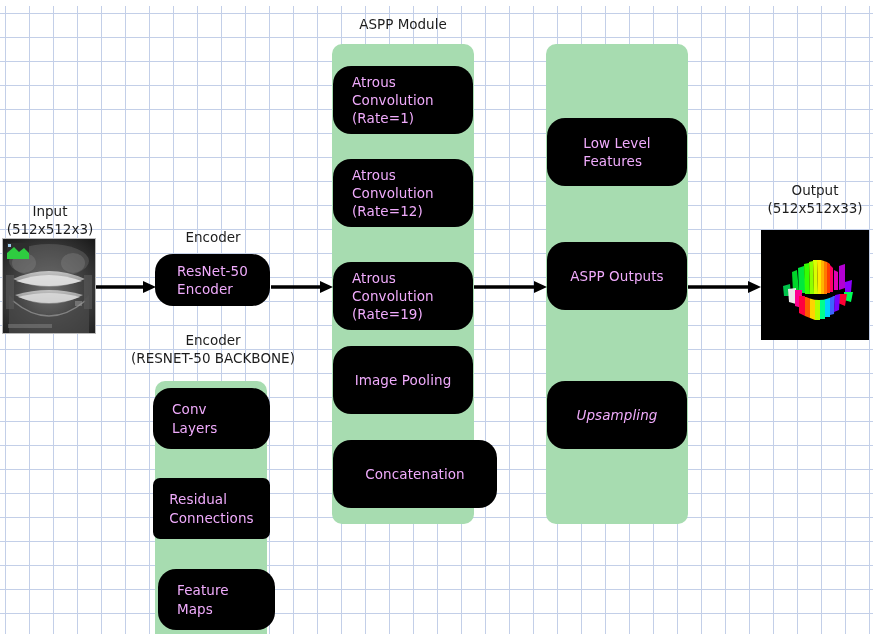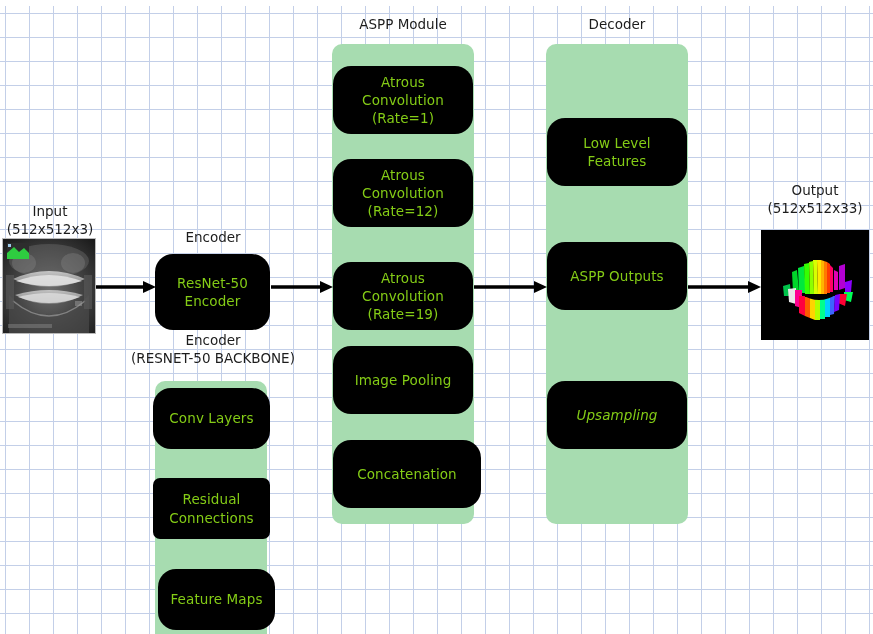--- a/index.html
+++ b/index.html
@@ -31,29 +31,29 @@
   .group-col {
     position: absolute;
     background-color: #a7dcb0;
     border-radius: 10px;
   }
 
   .node {
     position: absolute;
     background-color: #000000;
     border-radius: 18px;
-    color: #84cc16;
+    color: #f0abfc;
     display: flex;
     align-items: center;
     justify-content: center;
-    text-align: center;
+    text-align: left;
     font-size: 13.5px;
     line-height: 1.35;
     letter-spacing: 0.1px;
-    padding: 0 10px;
+    padding: 0 19px;
     box-sizing: border-box;
   }
   .node .node-label { display: block; }
 
   .caption {
     position: absolute;
     color: #1c1c1c;
     font-size: 13.5px;
     line-height: 1.35;
     text-align: center;
@@ -80,23 +80,20 @@
   <div class="group-col" style="left:332px; top:38px; width:142px; height:480px;"></div>
 
   <div class="group-col" style="left:546px; top:38px; width:142px; height:480px;"></div>
 
   <div class="group-col" style="left:155px; top:375px; width:112px; height:268px;"></div>
 
   <div class="caption" style="left:332px; top:9px; width:142px;">
     <span>ASPP Module</span>
   </div>
 
-  <div class="caption" style="left:546px; top:9px; width:142px;">
-    <span>Decoder</span>
-  </div>
 
   <div class="caption" style="left:-5px; top:196px; width:110px;">
     <div>Input</div>
     <div>(512x512x3)</div>
   </div>
 
   <div class="caption" style="left:760px; top:175px; width:110px;">
     <div>Output</div>
     <div>(512x512x33)</div>
   </div>
@@ -184,21 +181,21 @@
         <path d="M59 68 L64 68 L64 89 L59 89 Z" fill="#00ff8c"></path>
         <path d="M64 67 L69 67 L69 87 L64 87 Z" fill="#00cfff"></path>
         <path d="M69 66 L74 66 L73 84 L69 85 Z" fill="#3c64ff"></path>
         <path d="M74 65 L79 64 L78 80 L73 82 Z" fill="#7a00ff"></path>
 
         <path d="M40 64 Q58 76 76 64 Q58 70 40 64 Z" fill="#000000"></path>
       </g>
     </svg>
   </div>
 
-  <div class="node" style="left:155px; top:248px; width:115px; height:76px;">
+  <div class="node" style="left:155px; top:248px; width:115px; height:52px;">
     <span class="node-label">
       <span>ResNet-50</span><br>
       <span>Encoder</span>
     </span>
   </div>
 
   <div class="node" style="left:153px; top:382px; width:117px; height:61px;">
     <span class="node-label">
       <span>Conv Layers</span>
     </span>
@@ -237,21 +234,21 @@
       <span>(Rate=19)</span>
     </span>
   </div>
 
   <div class="node" style="left:333px; top:340px; width:140px; height:68px;">
     <span class="node-label">
       <span>Image Pooling</span>
     </span>
   </div>
 
-  <div class="node" style="left:333px; top:434px; width:148px; height:68px;">
+  <div class="node" style="left:333px; top:434px; width:164px; height:68px;">
     <span class="node-label">
       <span>Concatenation</span>
     </span>
   </div>
 
   <div class="node" style="left:547px; top:112px; width:140px; height:68px;">
     <span class="node-label">
       <span>Low Level</span><br>
       <span>Features</span>
     </span>

